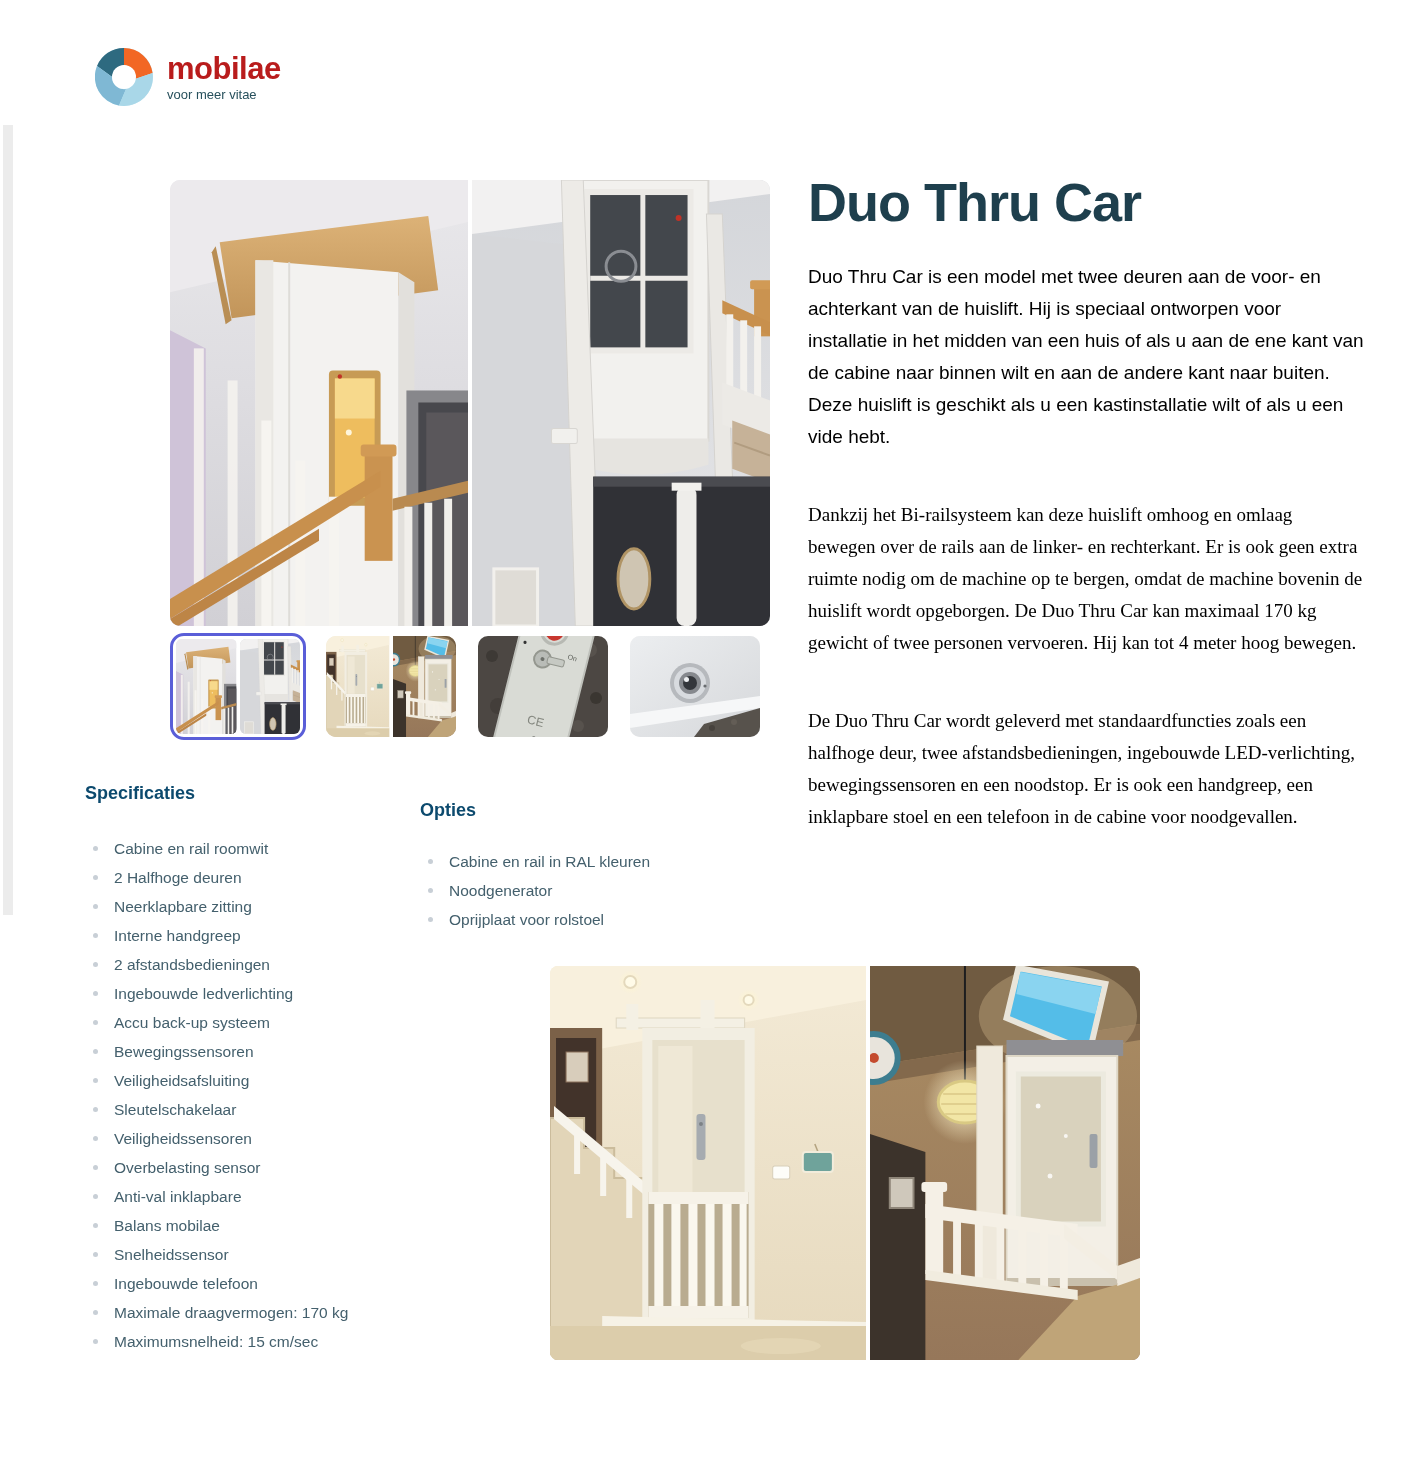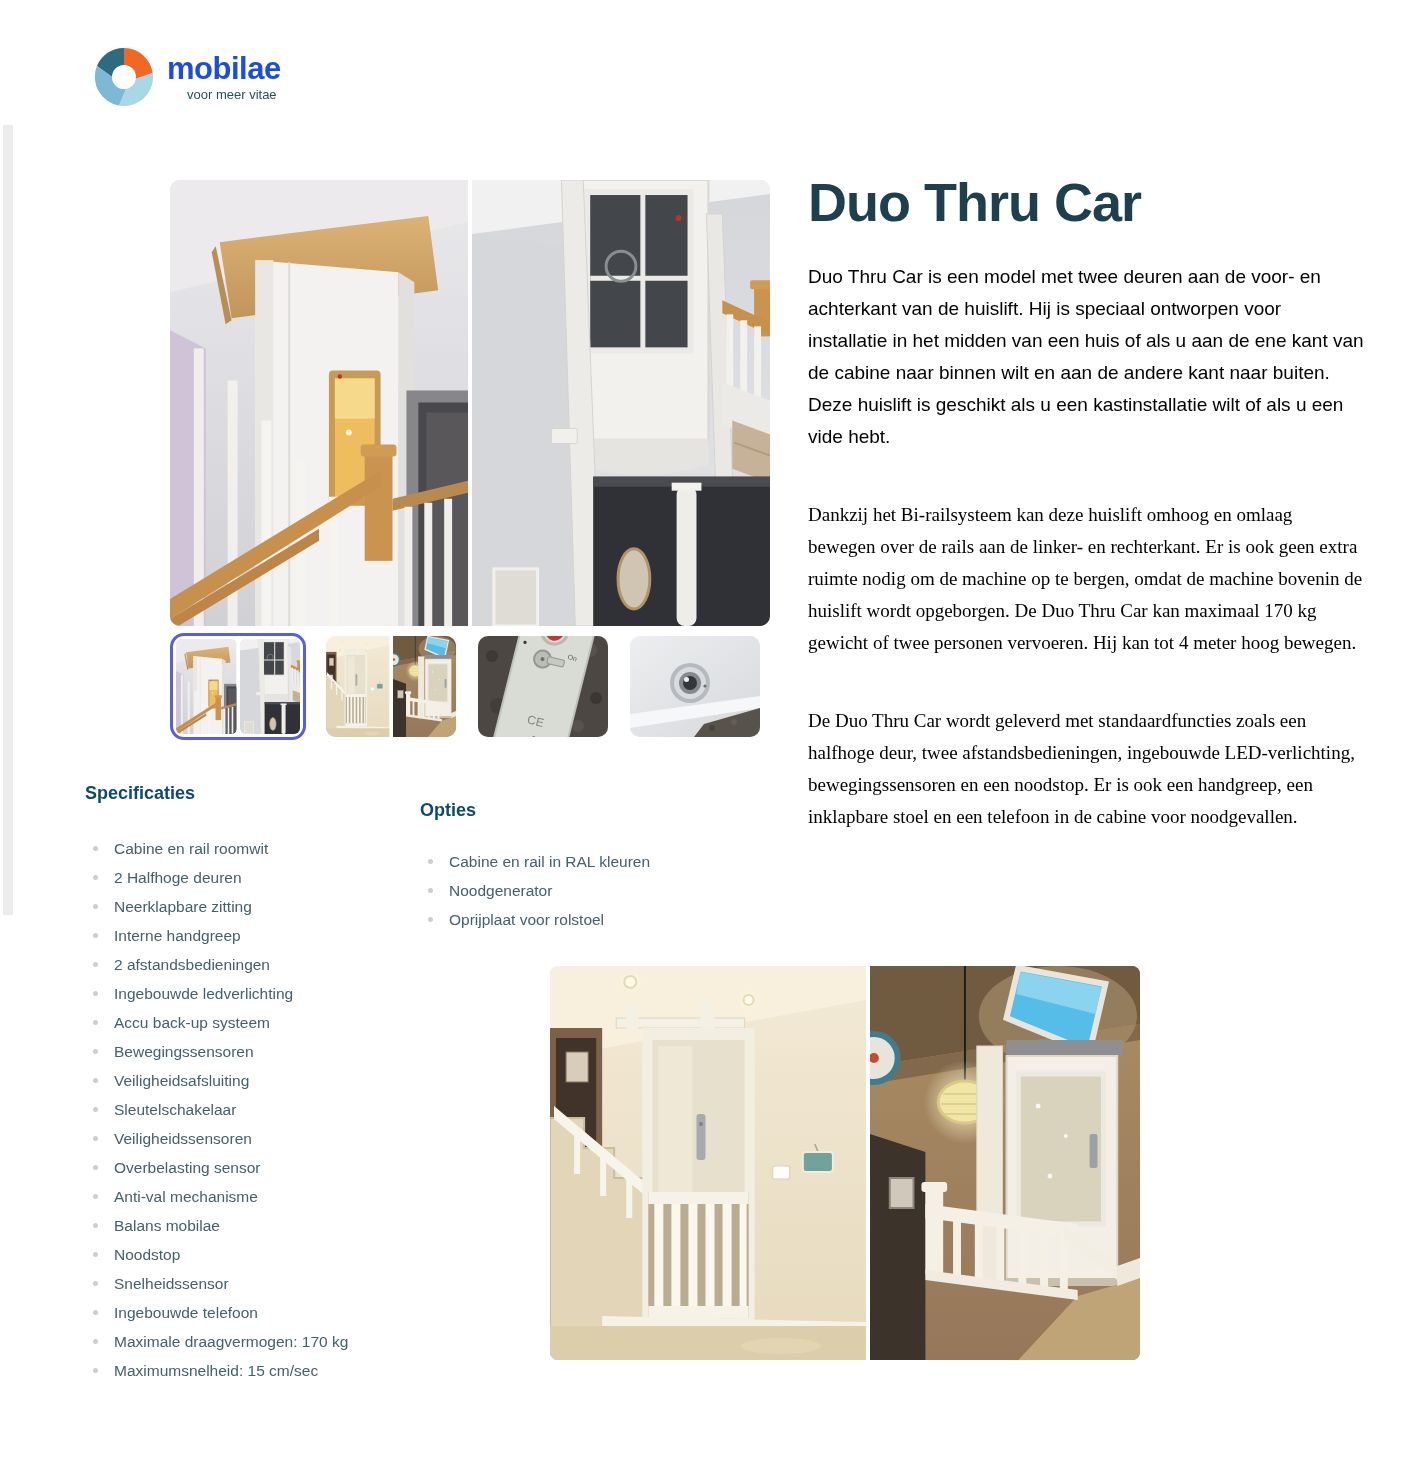--- a/index.html
+++ b/index.html
@@ -3,22 +3,22 @@
 <meta charset="utf-8">
 <style>
   * { margin:0; padding:0; box-sizing:border-box; }
   html,body { background:#ffffff; }
   body { font-family:"Liberation Sans", sans-serif; width:1423px; height:1474px; position:relative; overflow:hidden; color:#2e5362; }
   .page { position:absolute; inset:0; background:#fff; }
 
   
   .logo { position:absolute; left:95px; top:48px; display:flex; align-items:center; gap:14px; cursor:pointer; }
   .logo-icon { width:58px; height:58px; }
-  .brand-name { font-size:31px; font-weight:700; color:#1d4ed8; letter-spacing:-0.5px; line-height:1; }
-  .brand-tagline { font-size:13px; color:#27505c; margin-top:3px;margin-left:20px; }
+  .brand-name { font-size:31px; font-weight:700; color:#b91c1c; letter-spacing:-0.5px; line-height:1; }
+  .brand-tagline { font-size:13px; color:#27505c; margin-top:3px; }
 
   
   .left-strip { position:absolute; left:3px; top:125px; width:10px; height:790px; background:#ececec; }
 
   
   .gallery-main { position:absolute; left:170px; top:180px; width:600px; height:446px; border-radius:10px; overflow:hidden; display:flex; gap:4px; background:#fff; }
   .gallery-main svg { height:100%; display:block; }
   .gallery-main .ph-left { width:298px; }
   .gallery-main .ph-right { width:298px; }
 
@@ -350,23 +350,22 @@
       <li>Neerklapbare zitting</li>
       <li>Interne handgreep</li>
       <li>2 afstandsbedieningen</li>
       <li>Ingebouwde ledverlichting</li>
       <li>Accu back-up systeem</li>
       <li>Bewegingssensoren</li>
       <li>Veiligheidsafsluiting</li>
       <li>Sleutelschakelaar</li>
       <li>Veiligheidssensoren</li>
       <li>Overbelasting sensor</li>
-      <li>Anti-val mechanisme</li>
+      <li>Anti-val inklapbare</li>
       <li>Balans mobilae</li>
-      <li>Noodstop</li>
       <li>Snelheidssensor</li>
       <li>Ingebouwde telefoon</li>
       <li>Maximale draagvermogen: 170 kg</li>
       <li>Maximumsnelheid: 15 cm/sec</li>
     </ul>
   </div>
 
   <div class="opts">
     <div class="sec-heading">Opties</div>
     <ul class="sec-list">

